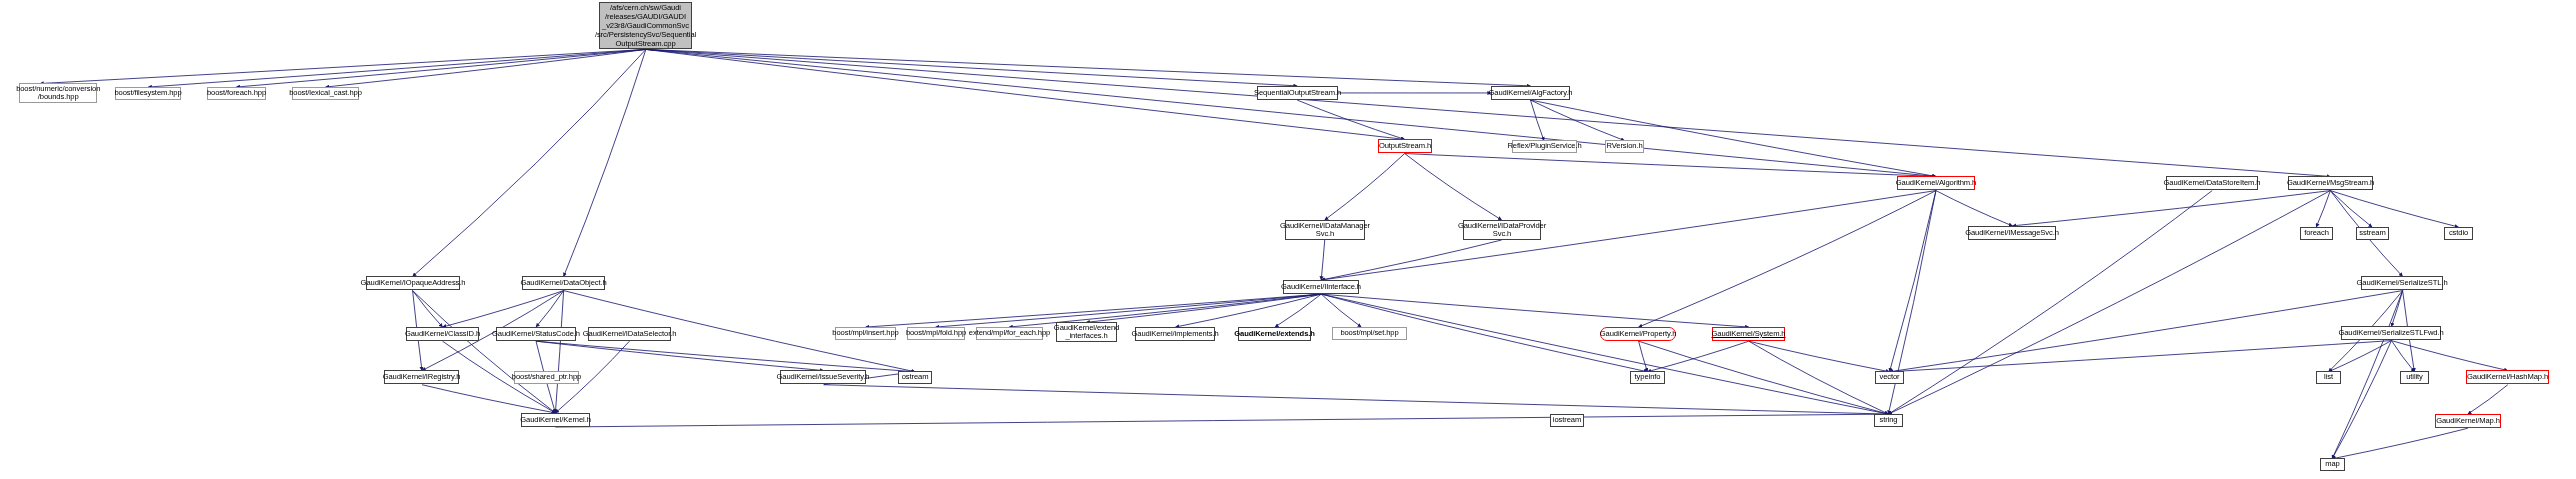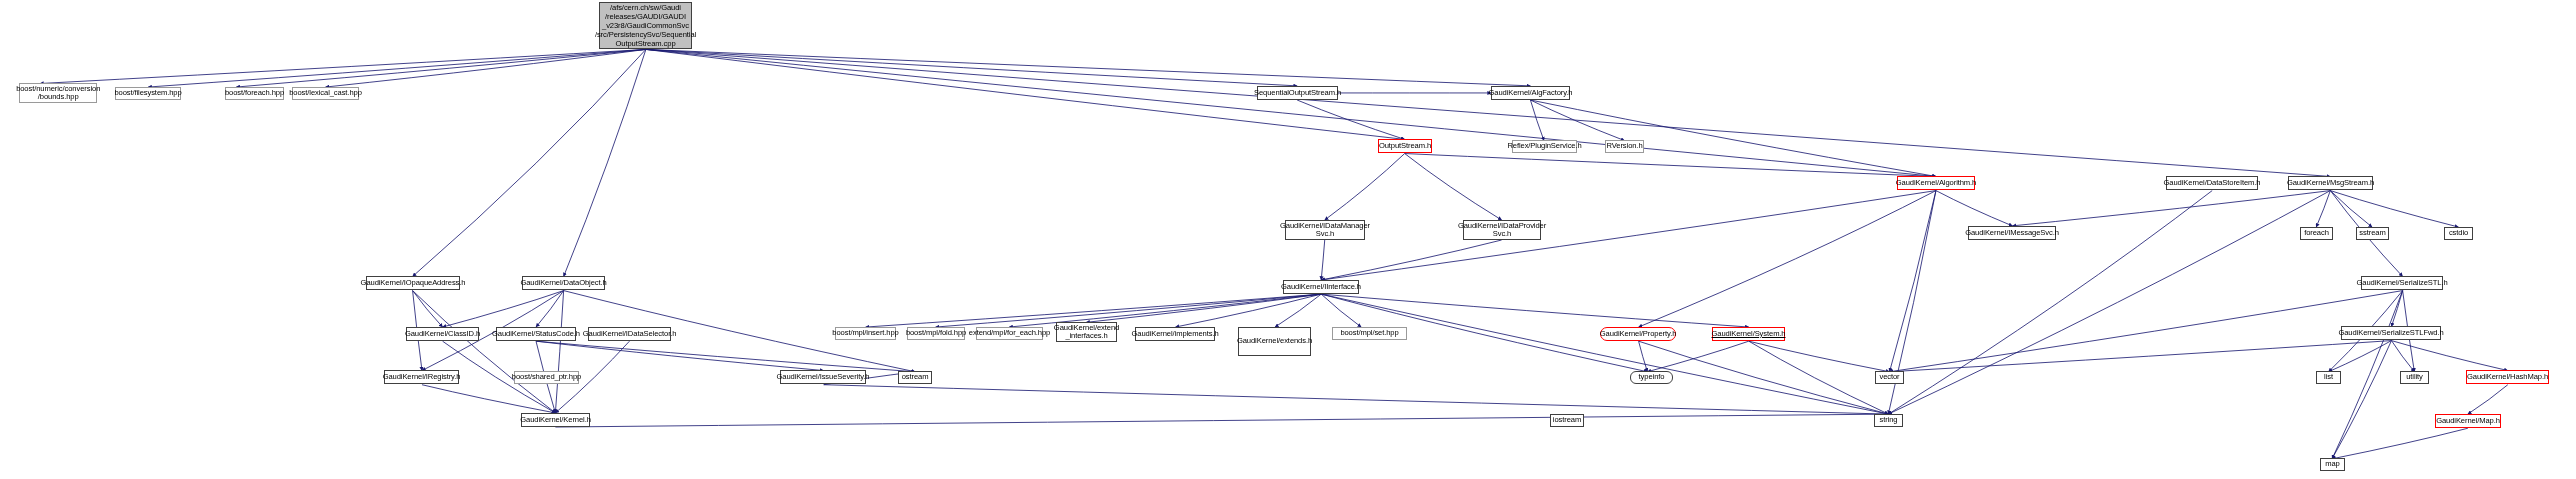--- a/index.html
+++ b/index.html
@@ -147,21 +147,21 @@
   </svg>
   <div id="nodes">
       <div class="node root" style="left: 599px; top: 2.4px; width: 93px; height: 47px;">/afs/cern.ch/sw/Gaudi
 /releases/GAUDI/GAUDI
 _v23r8/GaudiCommonSvc
 /src/PersistencySvc/Sequential
 OutputStream.cpp</div>
       <div class="node " style="left: 1.2px; top: 83px; width: 78px; height: 20px; margin-left: 18px;">boost/numeric/conversion
 /bounds.hpp</div>
       <div class="node " style="left: 115px; top: 87px; width: 66px; height: 13px;">boost/filesystem.hpp</div>
-      <div class="node " style="left: 207px; top: 87px; width: 59px; height: 13px; margin-left: 18px;">boost/foreach.hpp</div>
+      <div class="node " style="left: 207px; top: 87px; width: 59px; height: 13px;">boost/foreach.hpp</div>
       <div class="node " style="left: 292px; top: 87px; width: 67px; height: 13px;">boost/lexical_cast.hpp</div>
       <div class="node solid" style="left: 1257px; top: 86px; width: 81px; height: 14px;">SequentialOutputStream.h</div>
       <div class="node solid" style="left: 1491px; top: 86px; width: 79px; height: 14px;">GaudiKernel/AlgFactory.h</div>
       <div class="node accent" style="left: 1378px; top: 139px; width: 54px; height: 14px;">OutputStream.h</div>
       <div class="node " style="left: 1512px; top: 140px; width: 65px; height: 13px;">Reflex/PluginService.h</div>
       <div class="node " style="left: 1605px; top: 140px; width: 39px; height: 13px;">RVersion.h</div>
       <div class="node accent" style="left: 1897px; top: 176px; width: 78px; height: 14px;">GaudiKernel/Algorithm.h</div>
       <div class="node solid" style="left: 2166px; top: 176px; width: 92px; height: 14px;">GaudiKernel/DataStoreItem.h</div>
       <div class="node solid" style="left: 2288px; top: 176px; width: 85px; height: 14px;">GaudiKernel/MsgStream.h</div>
       <div class="node solid" style="left: 1285px; top: 220px; width: 80px; height: 20px;">GaudiKernel/IDataManager
@@ -178,30 +178,30 @@
       <div class="node solid" style="left: 2361px; top: 276px; width: 82px; height: 14px;">GaudiKernel/SerializeSTL.h</div>
       <div class="node solid" style="left: 406px; top: 327px; width: 73px; height: 14px;">GaudiKernel/ClassID.h</div>
       <div class="node solid" style="left: 496px; top: 327px; width: 80px; height: 14px;">GaudiKernel/StatusCode.h</div>
       <div class="node solid" style="left: 588px; top: 327px; width: 83px; height: 14px;">GaudiKernel/IDataSelector.h</div>
       <div class="node " style="left: 835px; top: 327px; width: 61px; height: 13px;">boost/mpl/insert.hpp</div>
       <div class="node " style="left: 907px; top: 327px; width: 58px; height: 13px;">boost/mpl/fold.hpp</div>
       <div class="node " style="left: 976px; top: 327px; width: 67px; height: 13px;">extend/mpl/for_each.hpp</div>
       <div class="node solid" style="left: 1056px; top: 322px; width: 61px; height: 20px;">GaudiKernel/extend
 _interfaces.h</div>
       <div class="node solid" style="left: 1135px; top: 327px; width: 80px; height: 14px;">GaudiKernel/implements.h</div>
-      <div class="node solid" style="left: 1238px; top: 327px; width: 73px; height: 29px;">GaudiKernel/extends.h</div>
+      <div class="node solid" style="left: 1238px; top: 327px; width: 73px; height: 14px; font-weight: bold;">GaudiKernel/extends.h</div>
       <div class="node " style="left: 1332px; top: 327px; width: 75px; height: 13px;">boost/mpl/set.hpp</div>
       <div class="node accent" style="left: 1600px; top: 327px; width: 76px; height: 14px; border-radius: 7px;">GaudiKernel/Property.h</div>
       <div class="node accent" style="left: 1712px; top: 327px; width: 73px; height: 14px; text-decoration: underline;">GaudiKernel/System.h</div>
       <div class="node solid" style="left: 2341px; top: 326px; width: 100px; height: 14px;">GaudiKernel/SerializeSTLFwd.h</div>
       <div class="node solid" style="left: 384px; top: 370px; width: 75px; height: 14px;">GaudiKernel/IRegistry.h</div>
       <div class="node " style="left: 514px; top: 371px; width: 65px; height: 13px;">boost/shared_ptr.hpp</div>
       <div class="node solid" style="left: 780px; top: 370px; width: 86px; height: 14px;">GaudiKernel/IssueSeverity.h</div>
       <div class="node solid" style="left: 898px; top: 371px; width: 34px; height: 13px;">ostream</div>
-      <div class="node solid" style="left: 1630px; top: 371px; width: 43px; height: 13px; border-radius: 6px;">typeinfo</div>
+      <div class="node solid" style="left: 1630px; top: 371px; width: 35px; height: 13px;">typeinfo</div>
       <div class="node solid" style="left: 1875px; top: 371px; width: 29px; height: 13px;">vector</div>
       <div class="node solid" style="left: 2316px; top: 371px; width: 25px; height: 13px;">list</div>
       <div class="node solid" style="left: 2400px; top: 371px; width: 29px; height: 13px;">utility</div>
       <div class="node accent" style="left: 2466px; top: 370px; width: 83px; height: 14px;">GaudiKernel/HashMap.h</div>
       <div class="node solid" style="left: 521px; top: 413px; width: 69px; height: 14px;">GaudiKernel/Kernel.h</div>
       <div class="node solid" style="left: 1550px; top: 414px; width: 34px; height: 13px;">iostream</div>
       <div class="node solid" style="left: 1874px; top: 414px; width: 29px; height: 13px;">string</div>
       <div class="node accent" style="left: 2435px; top: 414px; width: 66px; height: 14px;">GaudiKernel/Map.h</div>
       <div class="node solid" style="left: 2320px; top: 458px; width: 25px; height: 13px;">map</div>
     </div>

